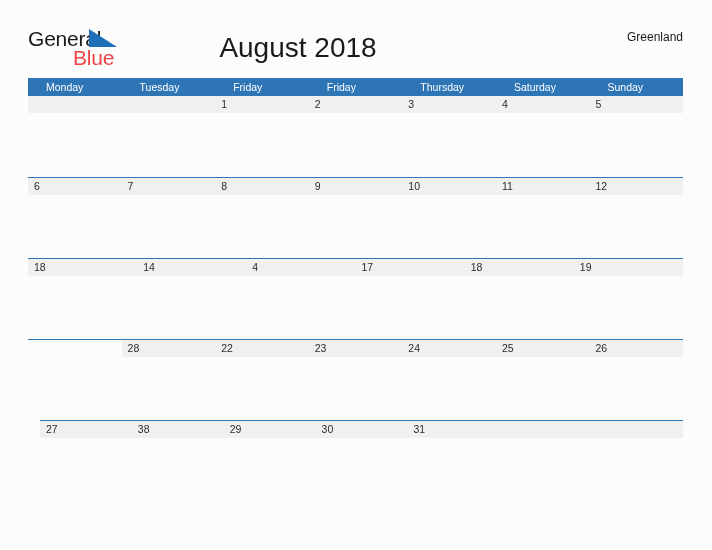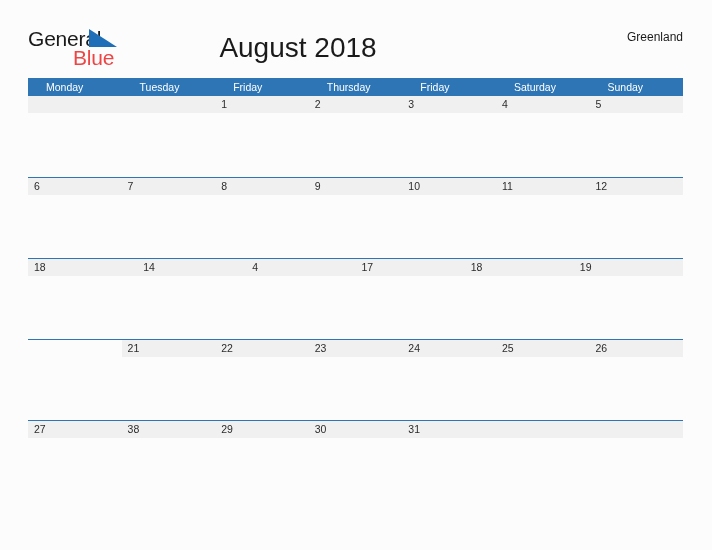--- a/index.html
+++ b/index.html
@@ -111,20 +111,21 @@
     display: flex;
     height: 81px;
     border-top: 1px solid #2e75b6;
     box-sizing: border-box;
   }
   .week-row.first {
     border-top: none;
   }
   .week-row.last {
     height: 25px;
+    margin-left: 12px;
   }
 
   .day-cell {
     flex: 1 1 0;
     box-sizing: border-box;
     position: relative;
   }
   .day-band {
     height: 17px;
     background: #f0f0f0;
@@ -162,22 +163,22 @@
 
   <div class="cal-locale">Greenland</div>
 </div>
 
 <div class="cal-table">
 
   <div class="weekday-header">
     <div class="weekday-cell">Monday</div>
     <div class="weekday-cell">Tuesday</div>
     <div class="weekday-cell">Friday</div>
+    <div class="weekday-cell">Friday</div>
     <div class="weekday-cell">Thursday</div>
-    <div class="weekday-cell">Friday</div>
     <div class="weekday-cell">Saturday</div>
     <div class="weekday-cell">Sunday</div>
   </div>
 
   <div class="week-row first">
     <div class="day-cell">
         <div class="day-band"></div>
         <div class="day-body"></div>
       </div>
     <div class="day-cell">
@@ -262,21 +263,21 @@
         <div class="day-band">19</div>
         <div class="day-body"></div>
       </div>
   </div>
 
   <div class="week-row">
     <div class="day-cell">
         <div class="day-body"></div>
       </div>
     <div class="day-cell">
-        <div class="day-band">21</div>
+        <div class="day-band">28</div>
         <div class="day-body"></div>
       </div>
     <div class="day-cell">
         <div class="day-band">22</div>
         <div class="day-body"></div>
       </div>
     <div class="day-cell">
         <div class="day-band">23</div>
         <div class="day-body"></div>
       </div>

